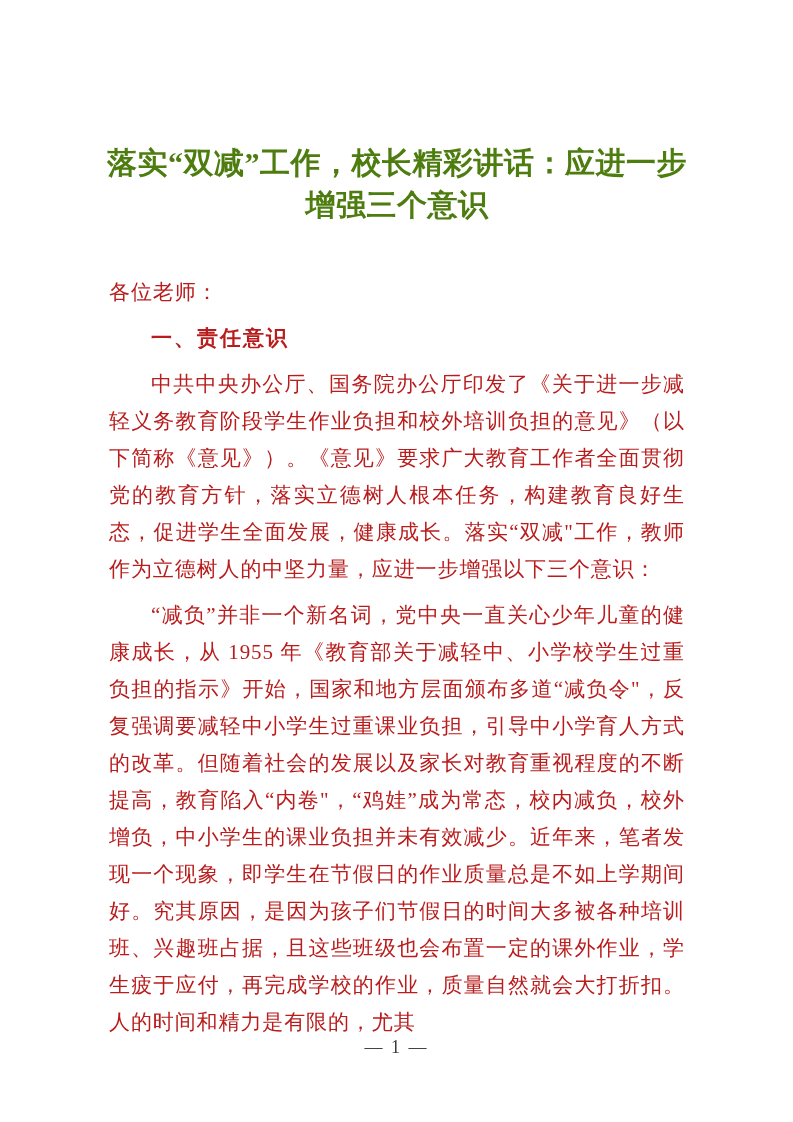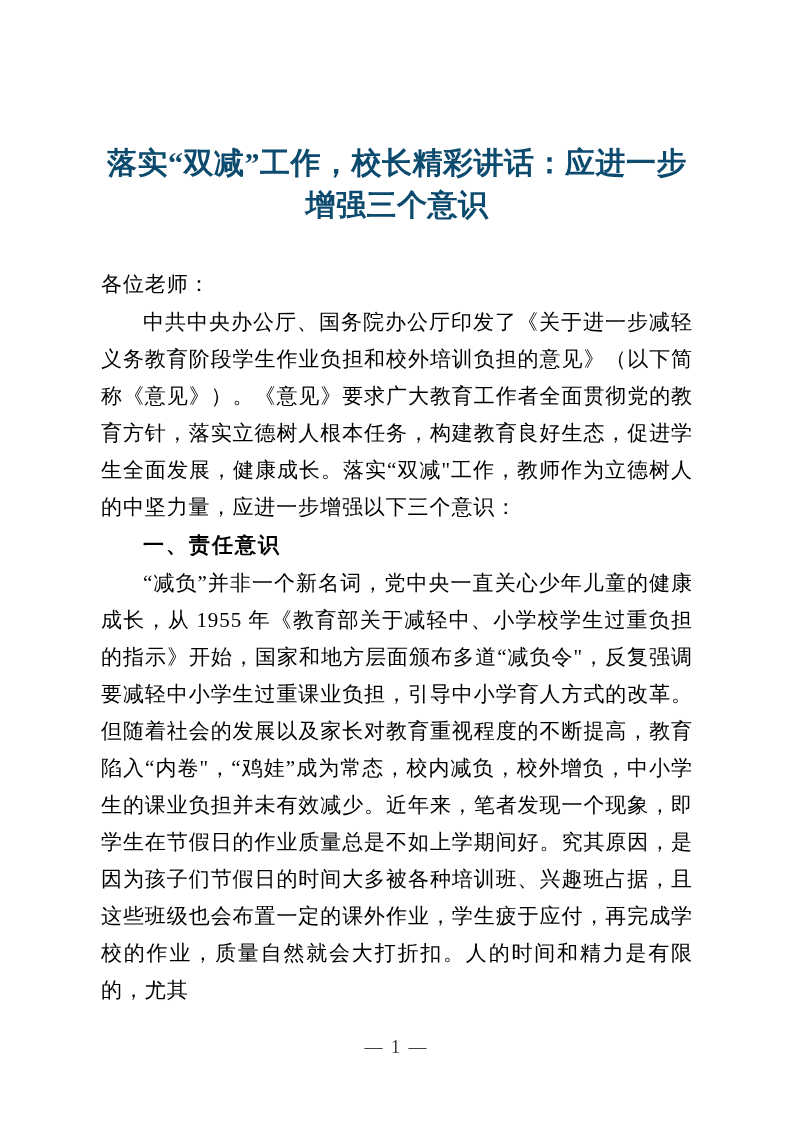--- a/index.html
+++ b/index.html
@@ -25,39 +25,39 @@
     position: absolute;
     left: 100px;
     top: 142px;
     width: 594px;
     text-align: center;
     font-family: "Liberation Serif", "DejaVu Serif", serif;
     font-weight: 700;
     font-size: 30px;
     line-height: 42px;
     letter-spacing: 0.5px;
-    color: #0c4a6e;
+    color: #4d7c0f;
     margin: 0;
     white-space: pre-wrap;
   }
 
   
   .body-area {
     position: absolute;
     left: 100px;
     top: 265px;
     width: 594px;
   }
 
   .para {
     font-family: "Liberation Serif", "DejaVu Serif", serif;
     font-size: 21px;
     line-height: 37px;
-    color: #000000;
-    margin: 1px;
+    color: #b91c1c;
+    margin: 9px;
     text-align: justify;
     text-justify: inter-ideograph;
     letter-spacing: 0.9px;
     word-break: break-all;
     white-space: pre-wrap;
   }
 
   .para.salutation {
     text-indent: 0;
   }
@@ -91,23 +91,23 @@
 
 <div class="page">
 
   <h1 class="doc-title">落实“双减”工作，校长精彩讲话：应进一步增强三个意识</h1>
 
   <div class="body-area">
 
     <p class="para salutation">各位老师：</p>
 
 
+    <p class="para heading">一、责任意识</p>
+
     <p class="para indent">中共中央办公厅、国务院办公厅印发了《关于进一步减轻义务教育阶段学生作业负担和校外培训负担的意见》（以下简称《意见》）。《意见》要求广大教育工作者全面贯彻党的教育方针，落实立德树人根本任务，构建教育良好生态，促进学生全面发展，健康成长。落实“双减"工作，教师作为立德树人的中坚力量，应进一步增强以下三个意识：</p>
-
-    <p class="para heading">一、责任意识</p>
 
     <p class="para indent">“减负”并非一个新名词，党中央一直关心少年儿童的健康成长，从 1955 年《教育部关于减轻中、小学校学生过重负担的指示》开始，国家和地方层面颁布多道“减负令"，反复强调要减轻中小学生过重课业负担，引导中小学育人方式的改革。但随着社会的发展以及家长对教育重视程度的不断提高，教育陷入“内卷"，“鸡娃”成为常态，校内减负，校外增负，中小学生的课业负担并未有效减少。近年来，笔者发现一个现象，即学生在节假日的作业质量总是不如上学期间好。究其原因，是因为孩子们节假日的时间大多被各种培训班、兴趣班占据，且这些班级也会布置一定的课外作业，学生疲于应付，再完成学校的作业，质量自然就会大打折扣。人的时间和精力是有限的，尤其</p>
 
   </div>
 
   <div class="page-footer">— 1 —</div>
 
 </div>
 
 </body></html>

